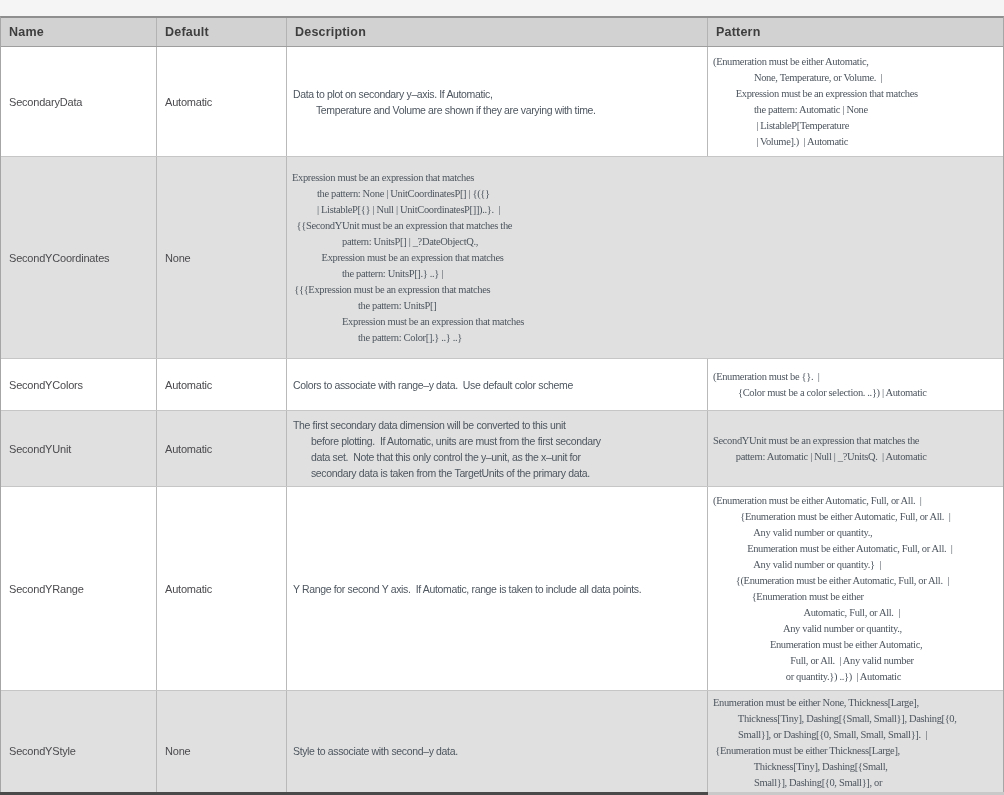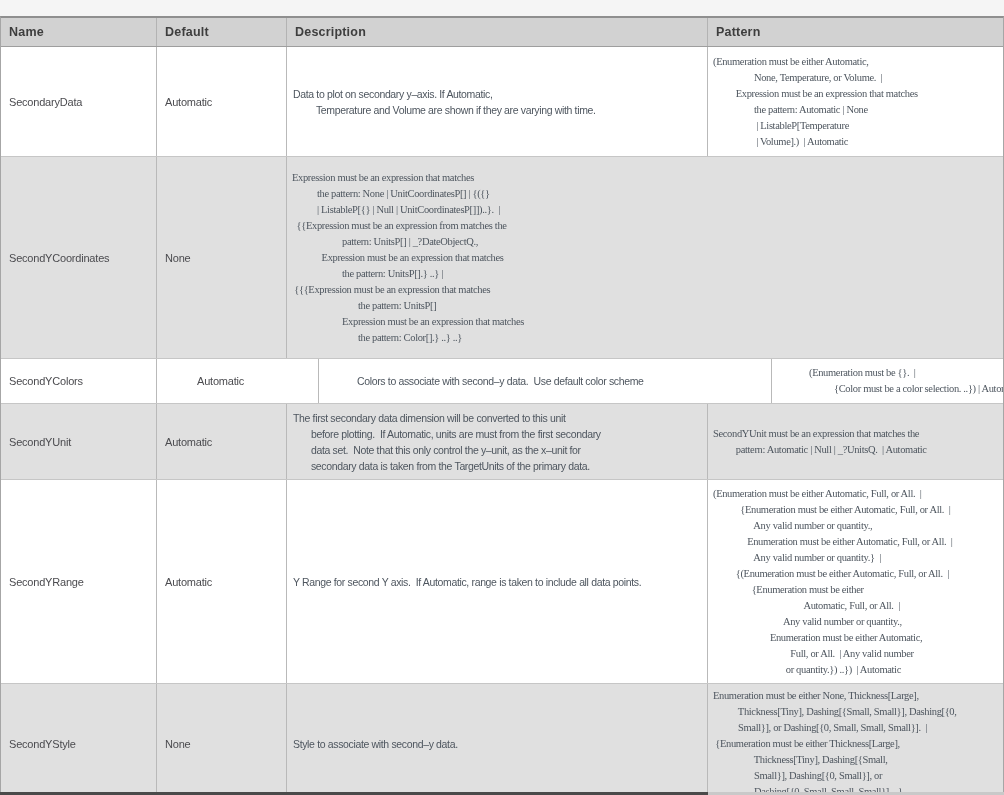--- a/index.html
+++ b/index.html
@@ -19,21 +19,21 @@
     font-size:12.5px; font-weight:bold; color:#3e3e3e; letter-spacing:0.2px;
     border-right:1px solid #b3b3b3; overflow:hidden;
   }
   .th:last-child { border-right:none; }
   .row {
     display:grid; grid-template-columns:156px 130px 421px 1fr;
     border-bottom:1px solid #c6c6c6; overflow:hidden;
   }
   .row-white { background:#ffffff; }
   .row-gray  { background:#e0e0e0; }
-  .row-1 { height:110px; } .row-2 { height:202px; } .row-3 { height:45px;gap:32px; }
+  .row-1 { height:110px; } .row-2 { height:202px; } .row-3 { height:52px; }
   .row-4 { height:76px; }  .row-5 { height:204px; } .row-6 { height:120px; }
   .cell {
     display:flex; flex-direction:column; justify-content:center; align-items:flex-start;
     border-right:1px solid #b9b9b9; overflow:hidden;
   }
   .cell:last-child { border-right:none;font-family:Liberation Serif, serif; }
   .cell-name, .cell-default { padding-left:8px; }
   .cell-name .cell-text, .cell-default .cell-text {
     font-size:11px; color:#4b4b4f; letter-spacing:-0.2px;
   }
@@ -97,42 +97,42 @@
       <span class="cell-text">SecondYCoordinates</span>
     </div>
     <div class="cell cell-default">
       <span class="cell-text">None</span>
     </div>
     <div class="cell cell-pattern">
       <div class="lines">
             <div class="line">Expression must be an expression that matches</div>
             <div class="line">           the pattern: None | UnitCoordinatesP[] | {({}</div>
             <div class="line">           | ListableP[{} | Null | UnitCoordinatesP[]])..}.  |</div>
-            <div class="line">  {{Expression must be an expression from matches the</div>
+            <div class="line">  {{SecondYUnit must be an expression that matches the</div>
             <div class="line">                      pattern: UnitsP[] | _?DateObjectQ.,</div>
             <div class="line">             Expression must be an expression that matches</div>
             <div class="line">                      the pattern: UnitsP[].} ..} |</div>
             <div class="line"> {{{Expression must be an expression that matches</div>
             <div class="line">                             the pattern: UnitsP[]</div>
             <div class="line">                      Expression must be an expression that matches</div>
             <div class="line">                             the pattern: Color[].} ..} ..}</div>
           </div>
     </div>
   </div>
 
   <div class="row row-white row-3">
     <div class="cell cell-name">
       <span class="cell-text">SecondYColors</span>
     </div>
     <div class="cell cell-default">
       <span class="cell-text">Automatic</span>
     </div>
     <div class="cell cell-description">
       <div class="lines">
-            <div class="line">Colors to associate with second–y data.  Use default color scheme</div>
+            <div class="line">Colors to associate with range–y data.  Use default color scheme</div>
           </div>
     </div>
     <div class="cell cell-pattern">
       <div class="lines">
             <div class="line">(Enumeration must be {}.  |</div>
             <div class="line">           {Color must be a color selection. ..}) | Automatic</div>
           </div>
     </div>
   </div>
 

